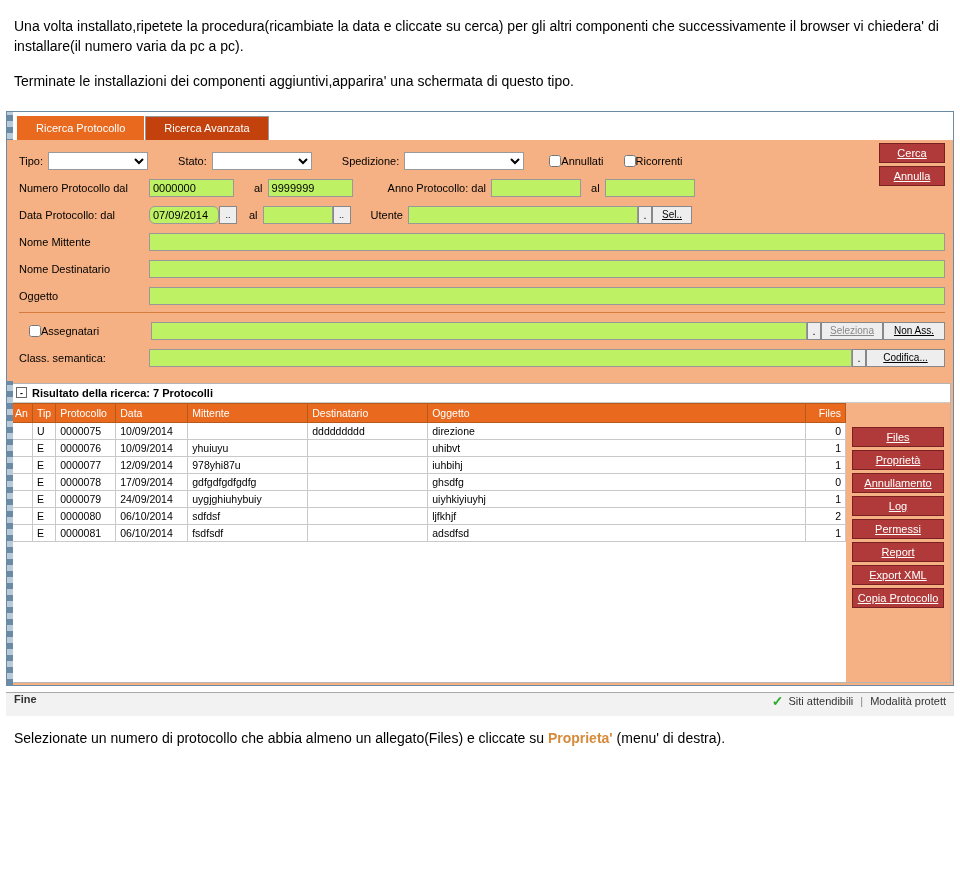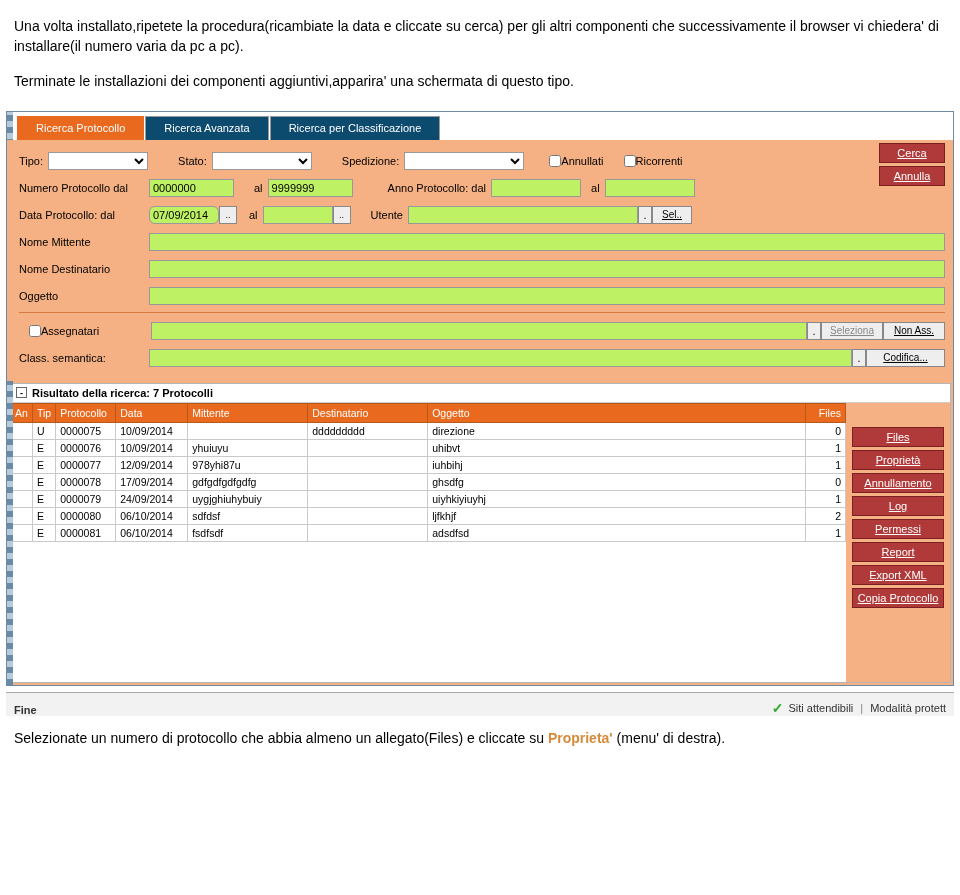--- a/index.html
+++ b/index.html
@@ -3,21 +3,21 @@
 <meta charset="utf-8">
 <style>
   * { box-sizing: border-box; margin: 0; padding: 0; }
   body { font-family: Arial, sans-serif; font-size: 14px; color: #000; background: #fff; width: 960px; }
   .doc-text { padding: 16px 14px 6px 14px; line-height: 1.45; }
   .doc-text p { margin-bottom: 14px; }
   .highlight { color: #d68a3a; font-weight: bold; }
   .app-container { border: 1px solid #6a8aa5; margin: 0 6px 6px 6px; background: #f5b183; position: relative; }
   .left-border { position: absolute; left:0; top:0; bottom:0; width:6px; background: repeating-linear-gradient(0deg,#6a8aa5 0 6px,#b9cad8 6px 12px); }
   .tabs-row { display:flex; gap:0; padding: 4px 0 0 10px; background:#fff; }
-  .tab { font-size:11px; padding:5px 18px; border:1px solid #999; border-bottom:none; background:#0c4a6e; color:#fff; margin-right:1px; height:24px; display:flex; align-items:center;}
+  .tab { font-size:11px; padding:5px 18px; border:1px solid #999; border-bottom:none; background:#c2410c; color:#fff; margin-right:1px; height:24px; display:flex; align-items:center;}
   .tab.active { background:#e96a1f; color:#fff; border-color:#e96a1f;}
   .form-area { background:#f5b183; padding:6px 8px 8px 12px; font-size:11px; position:relative;}
   .right-buttons { position:absolute; right:8px; top:0; display:flex; flex-direction:column; gap:0;}
   .rbtn { background:#b03a3a; color:#fff; font-size:11px; text-align:center; padding:3px 6px; width:66px; border:1px solid #7a2020; margin-top:3px; text-decoration:underline; cursor:pointer;}
   .frow { display:flex; align-items:center; min-height:24px; margin:3px 0; flex-wrap:nowrap;}
   .lbl { color:#000; font-size:11px; margin-right:5px; white-space:nowrap;}
   .txt { background:#bef264; border:1px solid #999; height:18px; font-size:11px; padding:1px 3px; }
   .sel { background:#fff; border:1px solid #999; height:18px; font-size:11px;}
   .btn-small { background:#eee; border:1px solid #888; font-size:10px; height:18px; padding:0 4px; cursor:pointer;text-decoration:underline;}
   .btn-ellipsis { background:#eee; border:1px solid #888; font-size:9px; height:18px; width:18px; cursor:pointer; display:inline-flex; align-items:center; justify-content:center;}
@@ -28,21 +28,21 @@
   .results-header { background:#fff; font-size:11px; font-weight:bold; padding:3px 6px; display:flex; align-items:center; border-bottom:1px solid #ccc;}
   .results-header .expicon { width:11px; height:11px; border:1px solid #666; margin-right:5px; font-size:9px; display:inline-flex; align-items:center; justify-content:center;}
   .results-body { display:flex; }
   .grid-area { flex:1; }
   table.grid { border-collapse:collapse; width:100%; font-size:10.5px;}
   table.grid th { background:#e96a1f; color:#fff; font-weight:normal; border:1px solid #b55a1a; padding:3px 4px; text-align:left; white-space:nowrap;}
   table.grid td { border:1px solid #c9c9c9; padding:2px 4px; white-space:nowrap; height:16px;}
   .grid-blank { height:140px;}
   .side-actions { display:flex; flex-direction:column; gap:3px; padding:24px 6px 6px 6px; background:#f5b183;}
   .sbtn { background:#b03a3a; color:#fff; font-size:11px; text-align:center; padding:3px 4px; width:92px; border:1px solid #7a2020; text-decoration:underline; cursor:pointer;}
-  .footer-bar { display:flex; align-items:flex-end; justify-content:space-between; background:#f2f2f2; border-top:1px solid #aaa; font-size:11px; height:24px; padding:0 8px; margin:6px 6px 0 6px;}
+  .footer-bar { display:flex; align-items:flex-start; justify-content:space-between; background:#f2f2f2; border-top:1px solid #aaa; font-size:11px; height:24px; padding:0 8px; margin:6px 6px 0 6px;}
   .footer-left { font-weight:bold; color:#333;}
   .footer-right { display:flex; align-items:center; gap:5px; color:#333;}
   .checkmark { color:#2faa2f; font-size:14px; font-weight:bold;}
   .sep { color:#888; margin:0 2px;}
   .doc-bottom { padding:12px 14px 20px 14px; line-height:1.45;}
   .cb { width:12px; height:12px;}
 </style>
 </head>
 <body>
 
@@ -50,21 +50,20 @@
   <p>Una volta installato,ripetete la procedura(ricambiate la data e cliccate su cerca) per gli altri componenti che successivamente il browser vi chiedera' di installare(il numero varia da pc a pc).</p>
   <p>Terminate le installazioni dei componenti aggiuntivi,apparira' una schermata di questo tipo.</p>
 </div>
 
 <div class="app-container">
   <div class="left-border"></div>
 
   <div class="tabs-row">
     <div class="tab active">Ricerca Protocollo</div>
     <div class="tab">Ricerca Avanzata</div>
-    <div class="tab">Ricerca per Classificazione</div>
   </div>
 
   <div class="form-area">
     <div class="right-buttons">
       <div class="rbtn">Cerca</div>
       <div class="rbtn">Annulla</div>
     </div>
 
     <div class="frow" style="padding-right:80px;">
       <span class="lbl">Tipo:</span>

